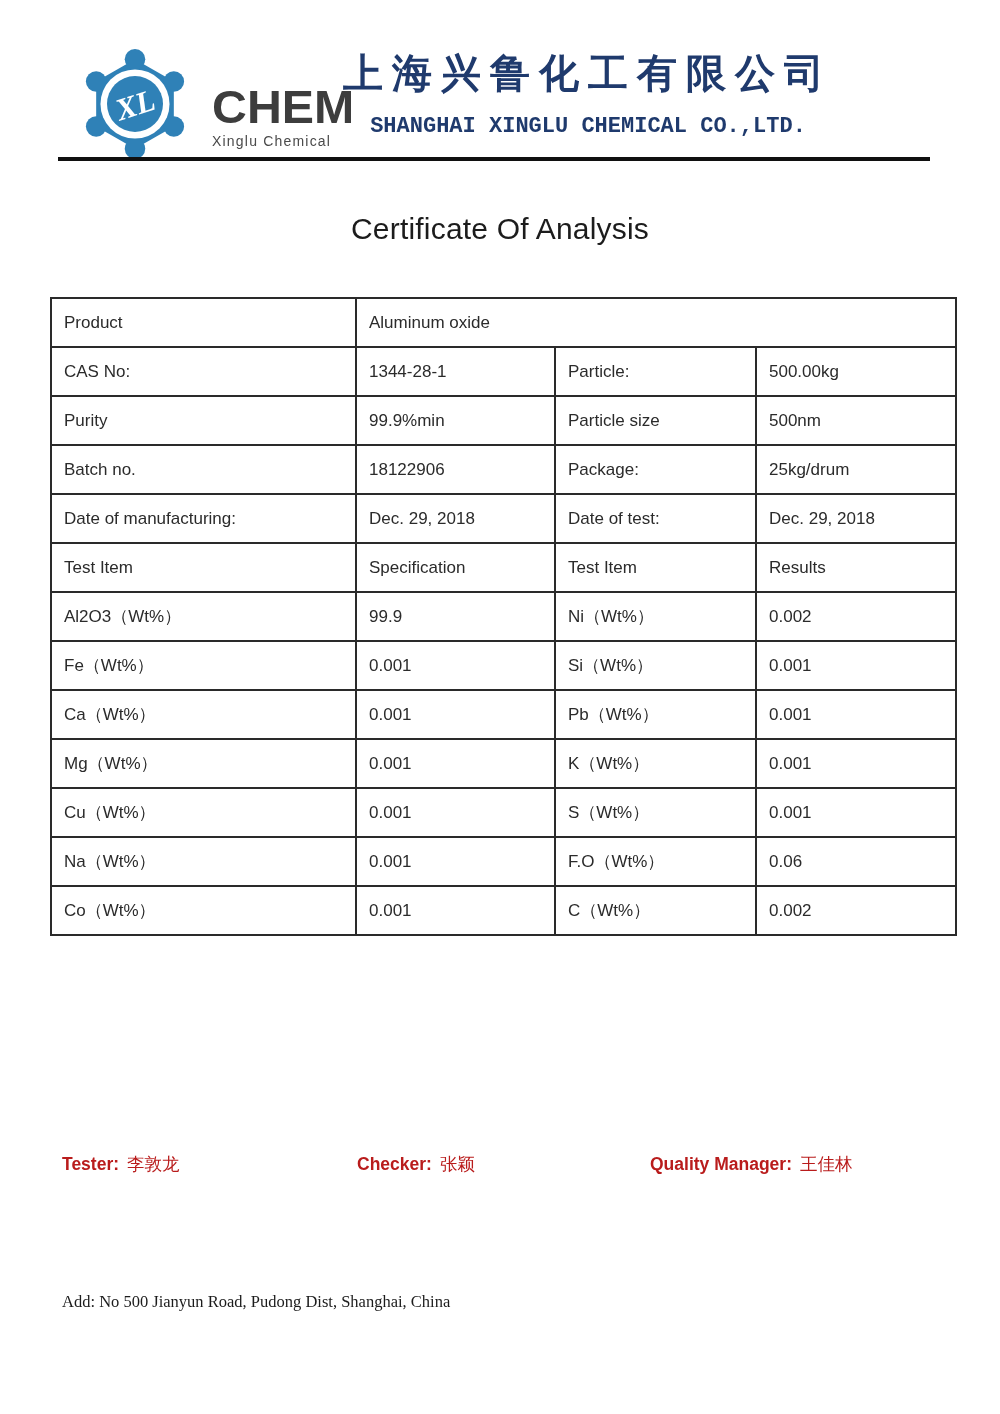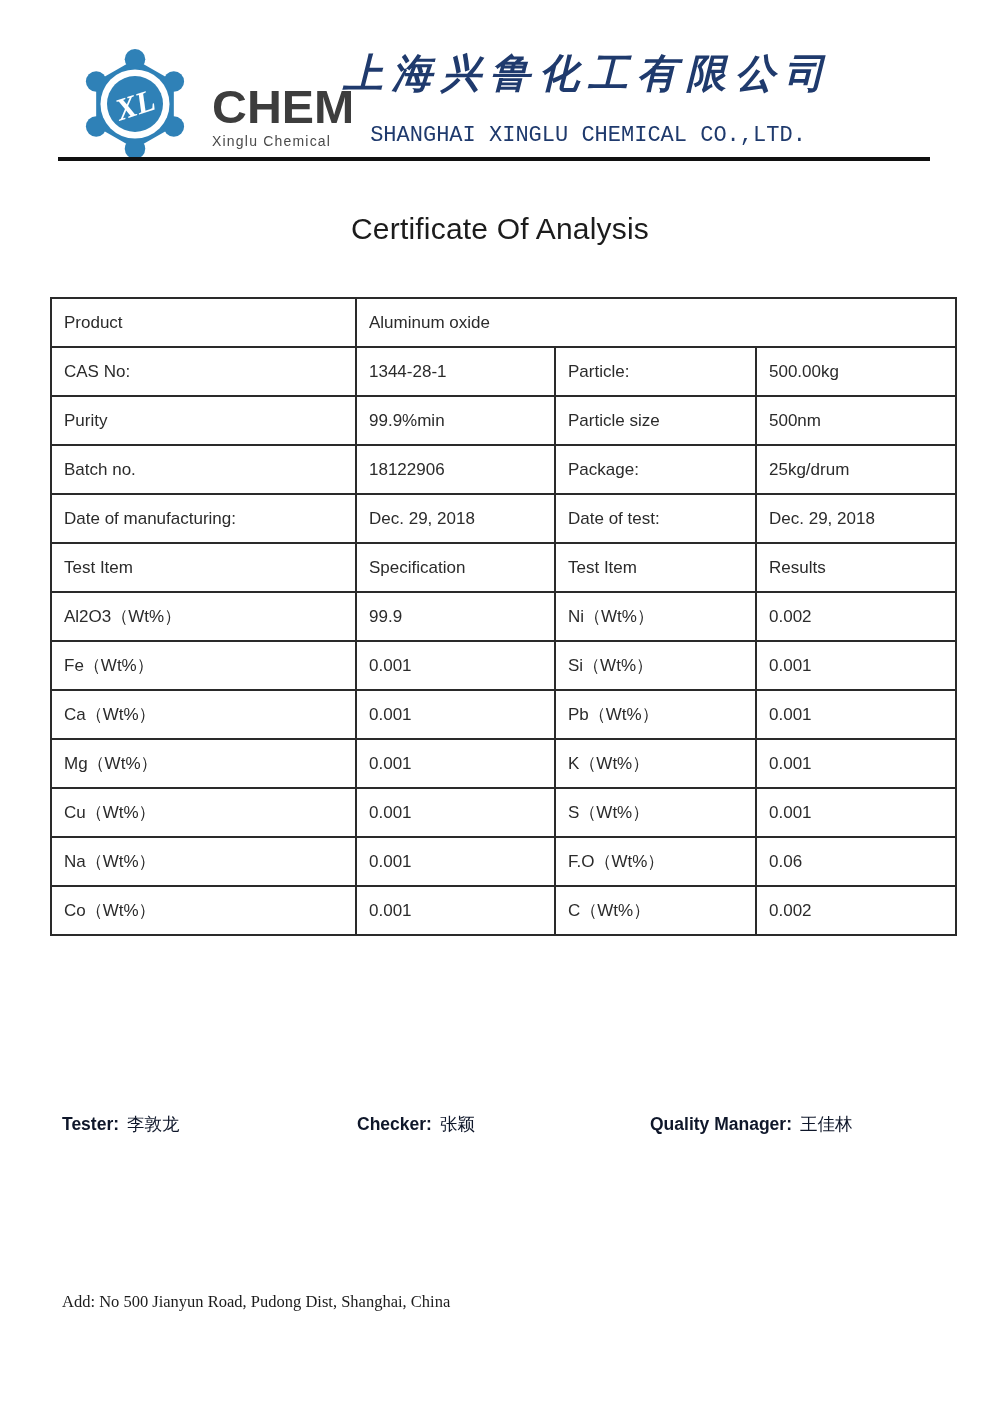--- a/index.html
+++ b/index.html
@@ -24,24 +24,23 @@
     font-size:46px;font-weight:bold;line-height:1.0;letter-spacing:0px;
     color:var(--logo-dark);font-family:"Liberation Sans",sans-serif;
     transform:scale(1.05,1.0);transform-origin:left top;
   }
   .logo-sub{font-size:14px;color:#4a4a4a;letter-spacing:1.2px;margin-top:3px;}
 
   .company{position:absolute;left:338px;top:46px;width:500px;text-align:center;color:var(--navy);}
   .company-cn{
     font-size:40px;font-weight:600;letter-spacing:9px;white-space:nowrap;
     font-family:"Liberation Serif",serif;
-    font-style:italic;
   }
   .company-en{
-    margin-top:22px;font-size:22px;font-weight:normal;white-space:nowrap;
+    margin-top:13px;font-size:22px;font-weight:bold;white-space:nowrap;
     font-family:"Liberation Mono",monospace;letter-spacing:0px;
   }
   .header-rule{position:absolute;left:58px;top:157px;width:872px;height:4px;background:#101010;}
 
   
   .doc-title{
     position:absolute;left:0;top:212px;width:100%;text-align:center;
     font-size:30px;font-weight:400;color:#1c1c1c;letter-spacing:0.2px;
   }
 
@@ -51,21 +50,21 @@
     border-collapse:collapse;table-layout:fixed;
   }
   .coa-table td{
     border:2px solid var(--border);
     height:49px;padding:0 4px 0 12px;
     font-size:17px;color:var(--text);vertical-align:middle;
     overflow:hidden;white-space:nowrap;
   }
 
   
-  .signatures{position:absolute;left:0;top:1112px;width:100%;height:30px;font-size:17.5px;color:#0f172a;padding-left:13px;}
+  .signatures{position:absolute;left:0;top:1152px;width:100%;height:30px;font-size:17.5px;color:#b91c1c;padding-left:13px;}
   .sig{position:absolute;top:0;white-space:nowrap;}
   .sig-tester{left:62px;}
   .sig-checker{left:357px;}
   .sig-qm{left:650px;}
   .sig-label{font-weight:600;}
   .sig-name{font-weight:400;margin-left:8px;}
 
   
   .footer{
     position:absolute;left:62px;top:1290px;

